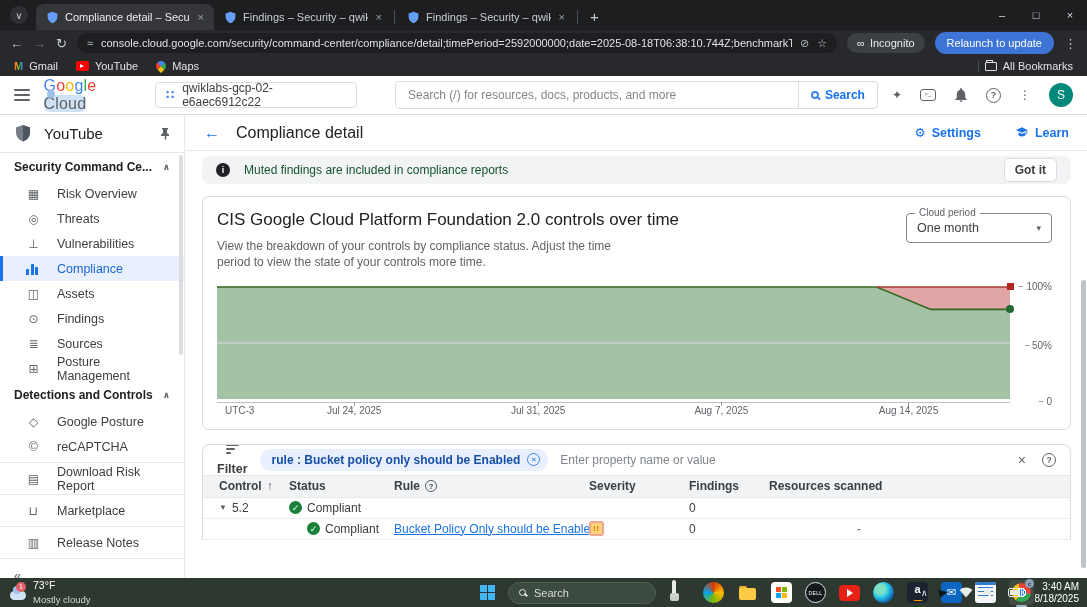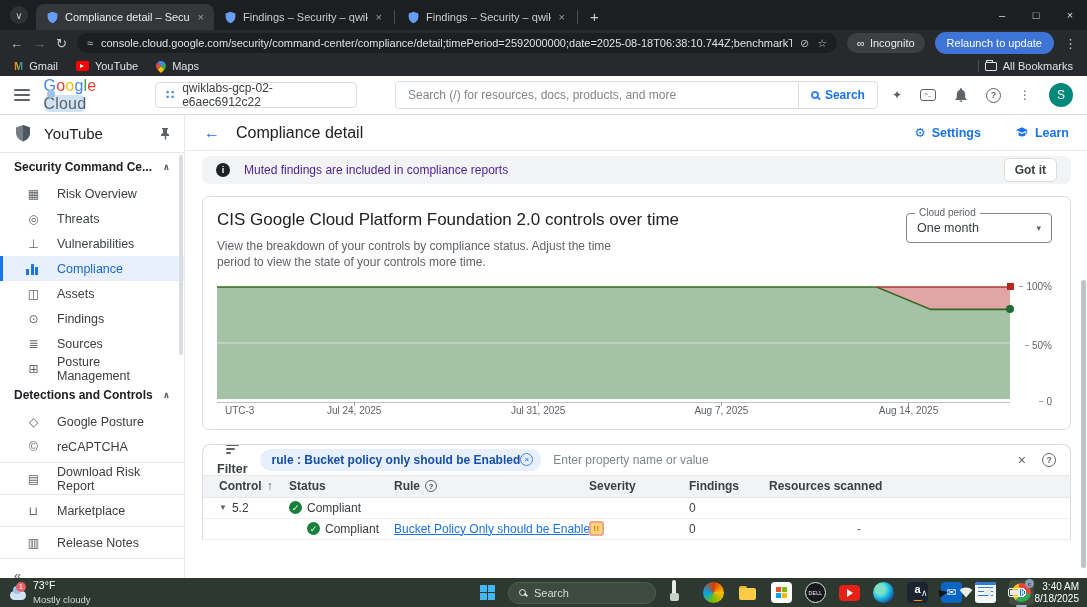--- a/index.html
+++ b/index.html
@@ -78,21 +78,21 @@
   .sb-scroll { position:absolute; right:1px; top:40px; width:4px; height:200px; background:#dadce0; border-radius:2px; }
 
   
   .main { position:absolute; left:186px; top:115px; right:0; bottom:29px; background:#fff; overflow:hidden; }
   .main-head { height:36px; display:flex; align-items:center; gap:16px; padding:0 18px; border-bottom:1px solid #e6e8ea; }
   .back { color:#1a73e8; font-size:16px; }
   .main-title { font-size:16px; color:#202124; flex:1; }
   .head-act { display:flex; align-items:center; gap:6px; color:#1a73e8; font-size:12.5px; font-weight:bold; margin-left:18px; }
   .banner { margin:5px 16px 0; background:#f1f3f4; border-radius:8px; height:28px; display:flex; align-items:center; gap:14px; padding:0 14px; }
   .info-ic { width:14px; height:14px; border-radius:50%; background:#202124; color:#fff; font-size:9px; display:flex; align-items:center; justify-content:center; font-weight:bold; flex:none; }
-  .banner .txt { flex:1; font-size:12px; color:#4c1d95; }
+  .banner .txt { flex:1; font-size:12px; color:#14532d; }
   .gotit { background:#fff; border:1px solid #dadce0; border-radius:5px; padding:4px 10px; font-size:12px; font-weight:bold; color:#3c4043; }
 
   .card { margin:12px 16px 0; border:1px solid #dadce0; border-radius:7px; padding:12px 14px 8px; position:relative; }
   .card-title { font-size:17px; color:#202124; max-width:500px; line-height:1.25; font-weight:400; }
   .card-desc { margin-top:8px; font-size:12px; color:#5f6368; max-width:420px; line-height:1.35; }
   .tp-select { position:absolute; right:18px; top:16px; width:146px; height:30px; border:1px solid #80868b; border-radius:4px; display:flex; align-items:center; padding:0 10px; font-size:12.5px; color:#3c4043; }
   .tp-select .lbl { position:absolute; top:-7px; left:8px; background:#fff; padding:0 4px; font-size:10px; color:#5f6368; }
   .tp-select .car { margin-left:auto; color:#5f6368; font-size:9px; }
 
   .chart-wrap { position:relative; margin:14px 46px 0 0; height:118px; }
@@ -104,21 +104,21 @@
   .mk.sq { width:7px; height:7px; background:#b3261e; }
   .mk.dot { width:8px; height:8px; border-radius:50%; background:#1e6b34; }
   .xlabels { position:relative; height:16px; margin:2px 46px 0 0; font-size:10px; color:#5f6368; }
   .xlab { position:absolute; transform:translateX(-50%); white-space:nowrap; }
   .xlab.tz { transform:none; }
   .xtick { position:absolute; width:1px; height:4px; background:#9aa0a6; top:-3px; }
 
   .tablecard { margin:14px 16px 0; border:1px solid #dadce0; border-radius:8px 8px 0 0; border-bottom:none; overflow:hidden; }
   .filterrow { display:flex; align-items:center; gap:12px; height:30px; padding:0 14px; }
   .filterrow .flabel { display:flex; align-items:center; gap:8px; font-size:12.5px; color:#3c4043; font-weight:bold;flex-direction:column; }
-  .chip { display:flex; align-items:center; background:#e8f0fe; border-radius:14px; height:22px; padding:0 8px 0 12px; font-size:12px; color:#174ea6; font-weight:bold; white-space:nowrap; }
+  .chip { display:flex; align-items:center; gap:7px; background:#e8f0fe; border-radius:14px; height:22px; padding:0 8px 0 12px; font-size:12px; color:#174ea6; font-weight:bold; white-space:nowrap; }
   .chip .x { width:13px; height:13px; border-radius:50%; border:1.5px solid #4285f4; color:#4285f4; font-size:8px; display:flex; align-items:center; justify-content:center; font-weight:bold; }
   .filterrow input { flex:1; border:none; outline:none; font-size:12px; color:#3c4043; font-family:inherit; }
   .filterrow input::placeholder { color:#80868b; }
   .filter-ics { display:flex; align-items:center; gap:16px; color:#5f6368; }
   .qmark2 { width:14px; height:14px; border:1.4px solid #5f6368; border-radius:50%; display:flex; align-items:center; justify-content:center; font-size:8.5px; font-weight:bold; }
   .tgrid { display:grid; grid-template-columns:70px 105px 195px 100px 80px 1fr; align-items:center; padding:0 0 0 16px; }
   .thead { background:#f1f3f4; height:23px; font-weight:bold; color:#3c4043; font-size:12px; border-top:1px solid #e6e8ea; border-bottom:1px solid #e6e8ea; }
   .trow { height:21px; border-bottom:1px solid #eceef0; font-size:12px; color:#3c4043; }
   .cell { display:flex; align-items:center; gap:5px; overflow:hidden; white-space:nowrap; }
   .chk { width:13px; height:13px; border-radius:50%; background:#188038; color:#fff; font-size:9px; display:flex; align-items:center; justify-content:center; flex:none; }

